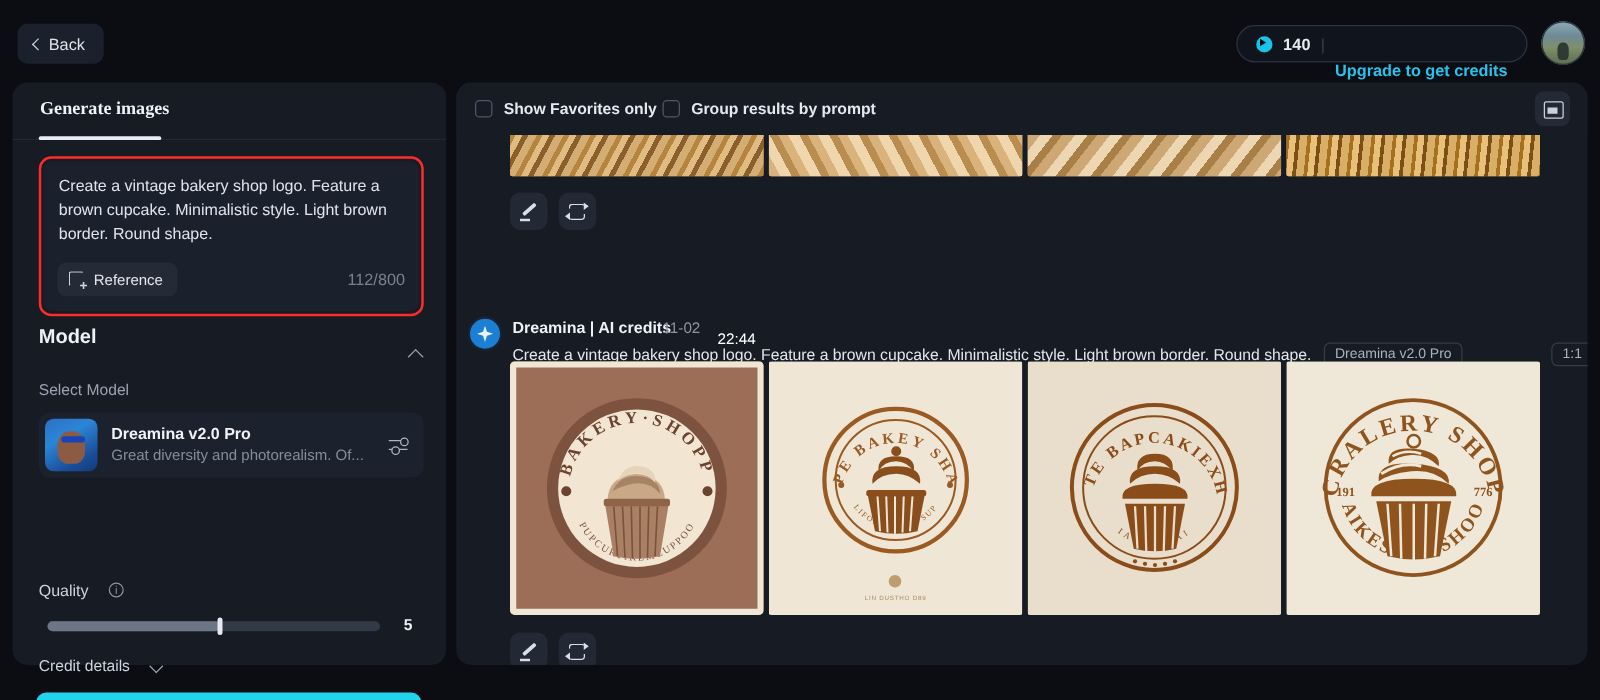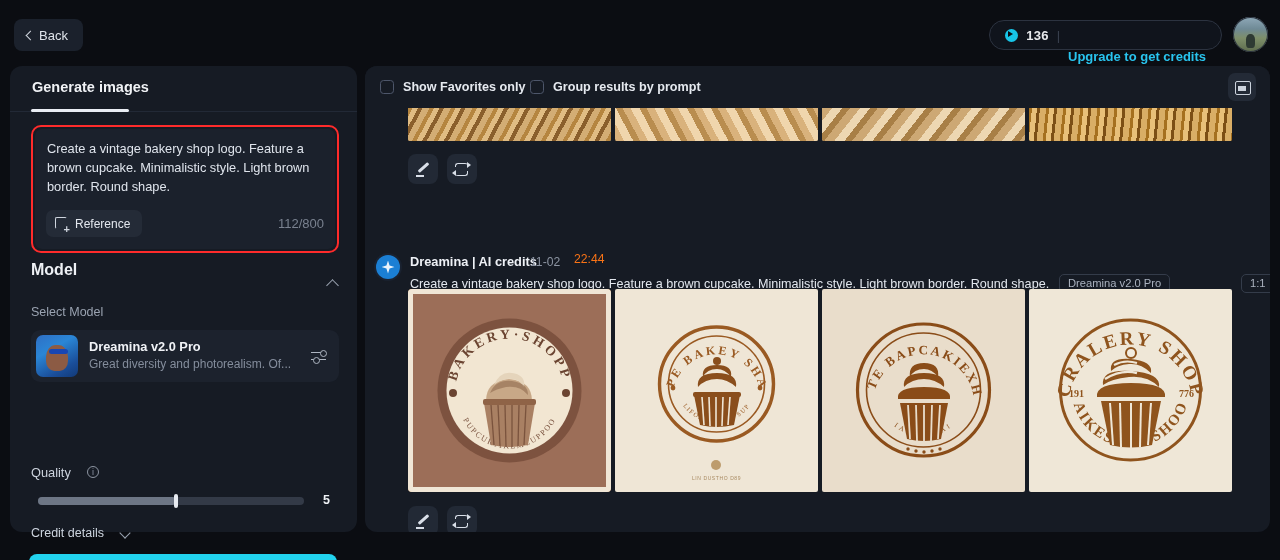--- a/index.html
+++ b/index.html
@@ -61,21 +61,21 @@
 
   
   .left-panel {
     position: absolute; left: 10px; top: 66px;
     width: 347px; height: 466px;
     background: #161b24; border-radius: 12px;
   }
   .tabrow { position: relative; height: 46px; border-bottom: 1px solid #222936; }
   .tab {
     position: absolute; left: 22px; top: 13px;
-    font-size: 14.5px; font-weight: 700; color: #f0f2f5; cursor: pointer;
+    font-size: 14.5px; font-weight: 700; color: #f0f2f5; cursor: pointer; font-family: Liberation Serif, serif;
   }
   .tab-underline {
     position: absolute; left: 21px; top: 43px;
     width: 98px; height: 2.5px; background: #e9edf3; border-radius: 2px;
   }
 
   .prompt-outline {
     position: absolute; left: 21px; top: 59px;
     width: 308px; height: 128px;
     border: 2.5px solid #ff2b2b; border-radius: 10px;
@@ -306,21 +306,21 @@
   .brand-badge::after {
     content: ""; position: absolute; left: 5.5px; top: 5.5px;
     width: 13px; height: 13px; background: #eaf3fb;
     clip-path: polygon(50% 0%, 62% 38%, 100% 50%, 62% 62%, 50% 100%, 38% 62%, 0% 50%, 38% 38%);
   }
   .brand-name {
     position: absolute; left: 45px; top: 4px;
     font-size: 12.8px; font-weight: 700; color: #eef1f6;
   }
   .ts-date { position: absolute; left: 165px; top: 5px; font-size: 12.2px; color: #8c94a2; }
-  .ts-time { position: absolute; left: 209px; top: 2px; font-size: 12.2px; color: #f97316; }
+  .ts-time { position: absolute; left: 209px; top: 14px; font-size: 12.2px; color: #ffffff; }
   .result-prompt {
     position: absolute; left: 45px; top: 27px;
     font-size: 12.6px; color: #e2e7ee; white-space: nowrap;
   }
   .chip {
     position: absolute; top: 24px; height: 19px; padding: 0 8px;
     border: 1px solid #343c4a; border-radius: 5px;
     font-size: 11.2px; line-height: 17px; color: #aab2bf; cursor: pointer;
   }
   .chip-model { left: 694px; }
@@ -340,21 +340,21 @@
 <div class="app">
 
   <div class="topbar">
     <div class="back-btn">
       <span class="chev-left"></span>
       <span>Back</span>
     </div>
 
     <div class="credits-pill">
       <span class="coin"></span>
-      <span class="credits-num">136</span>
+      <span class="credits-num">140</span>
       <span class="credits-sep">|</span>
       <span class="credits-link">Upgrade to get credits</span>
     </div>
 
     <div class="avatar"></div>
   </div>
 
   <div class="left-panel">
     <div class="tabrow">
       <div class="tab">Generate images</div>

